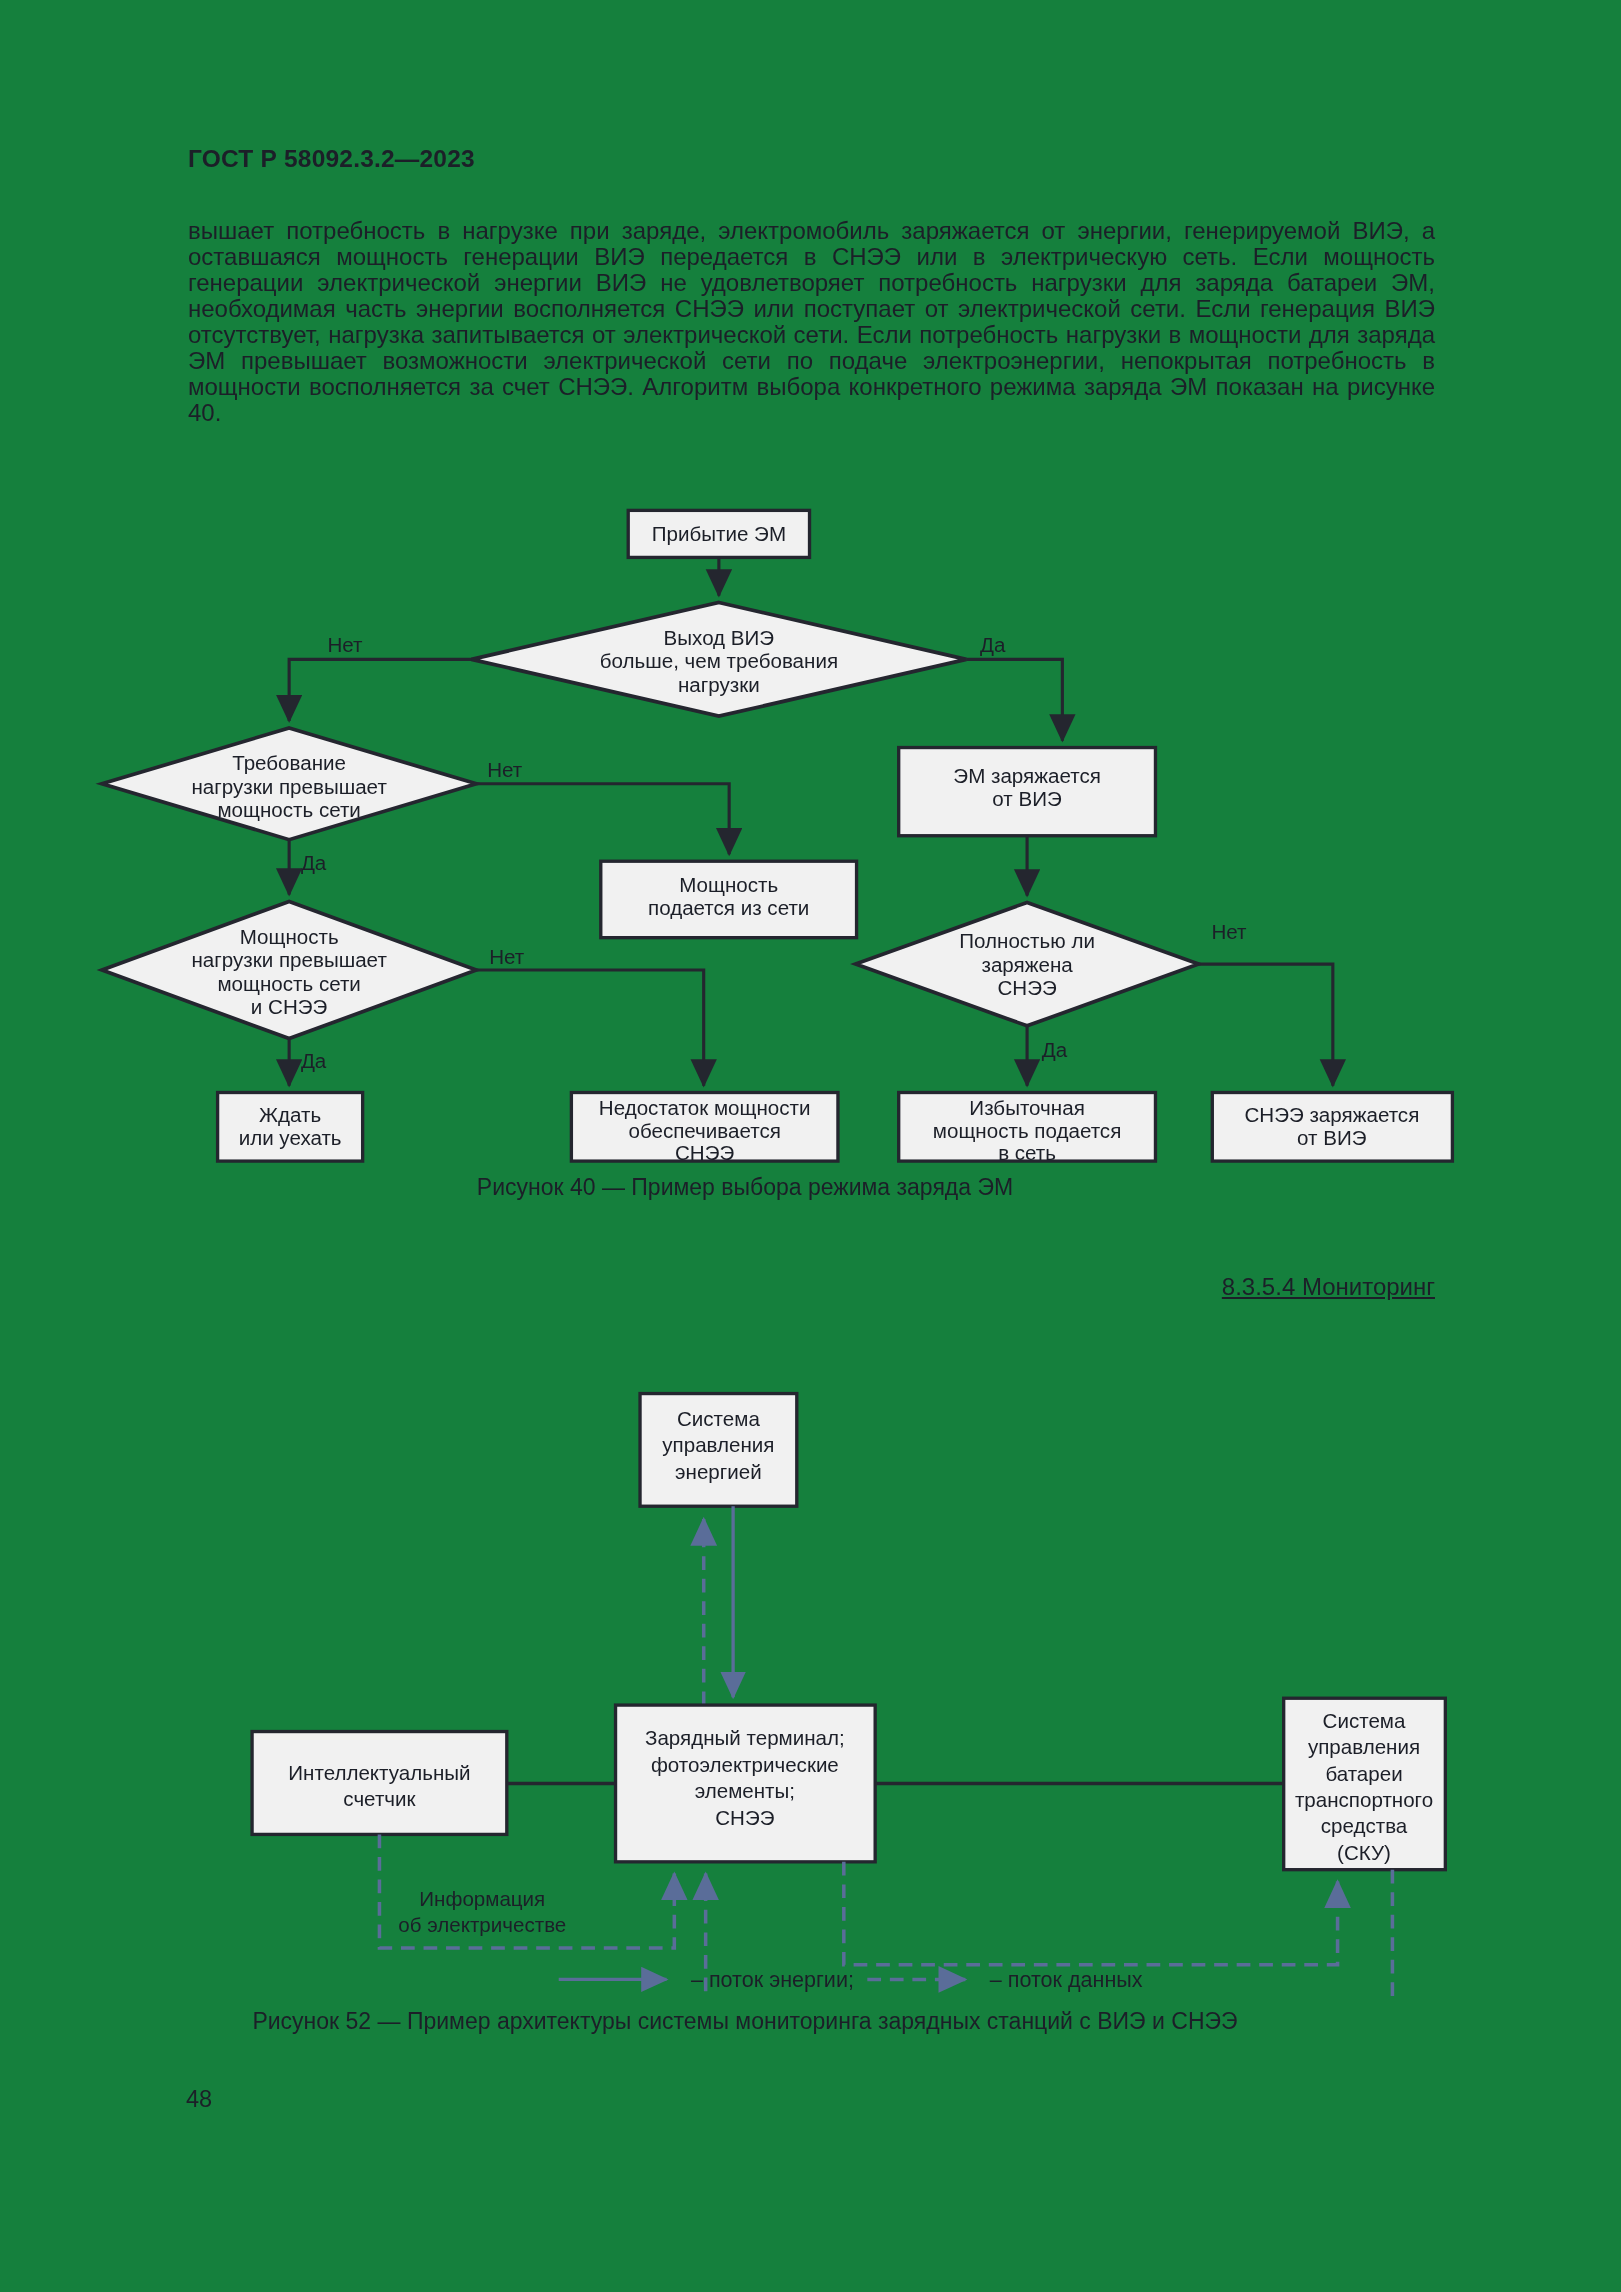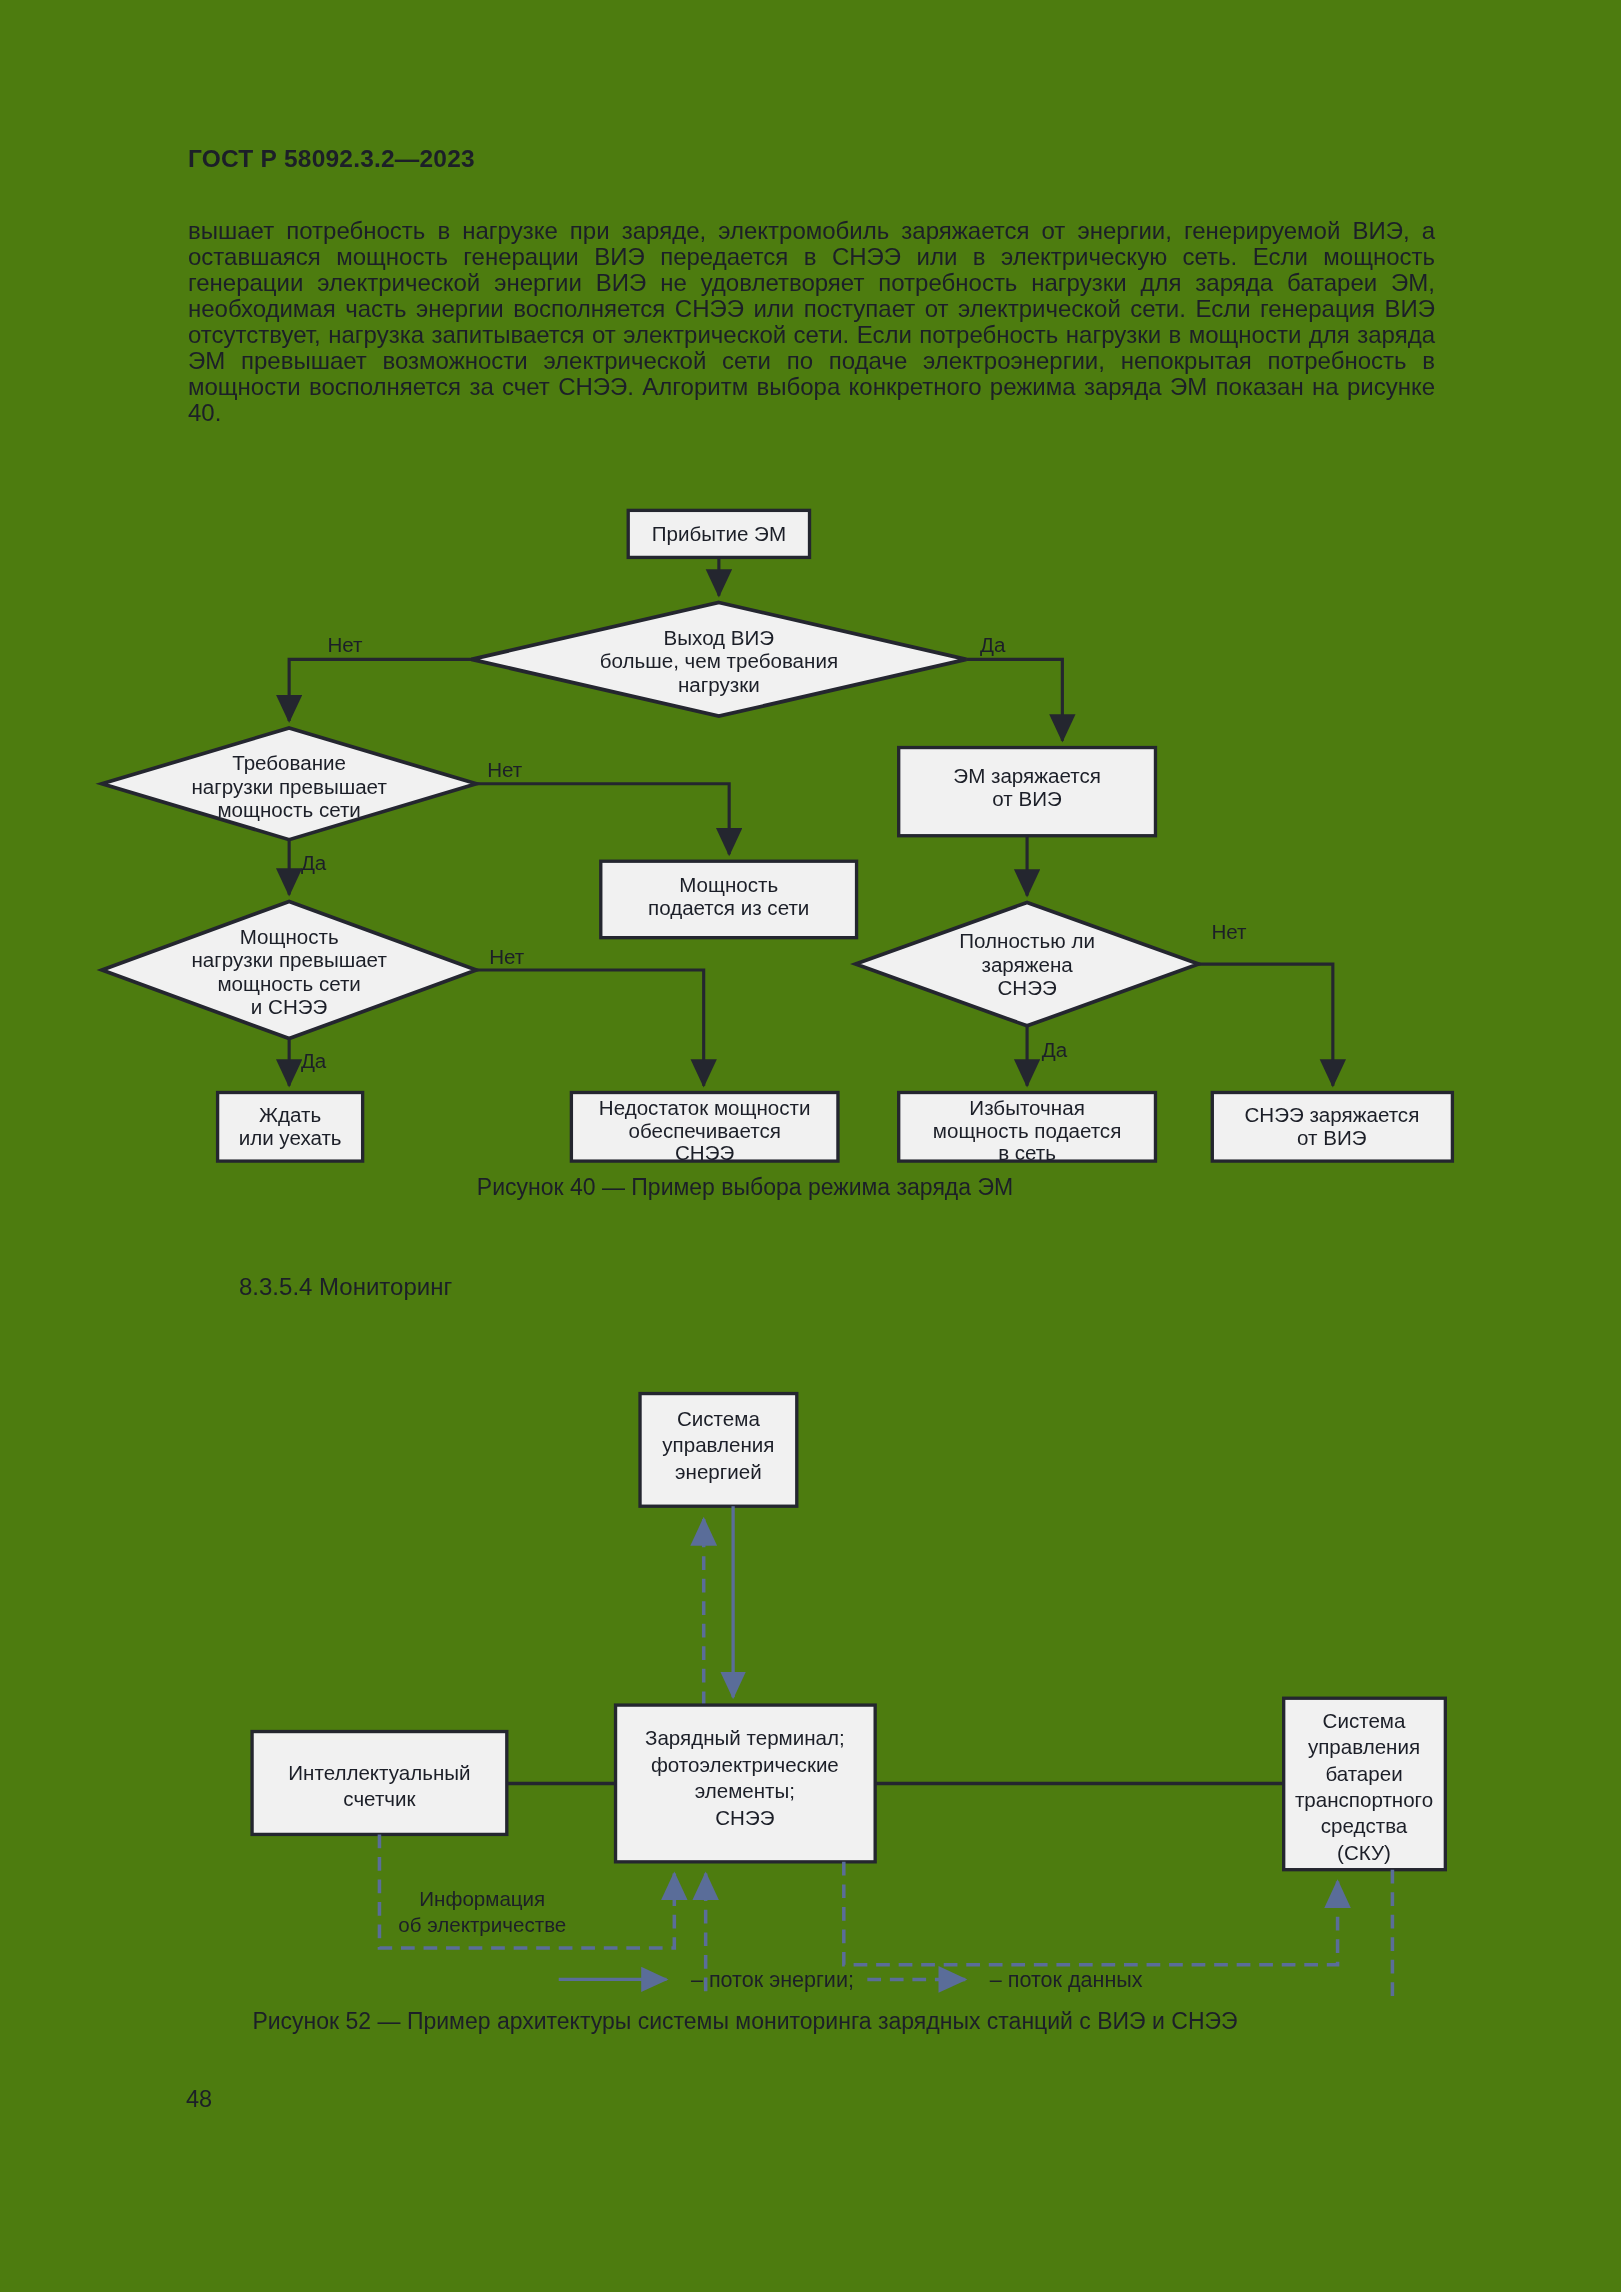--- a/index.html
+++ b/index.html
@@ -12,21 +12,21 @@
     height: 2293px;
     position: relative;
     font-family: "Liberation Sans", sans-serif;
     background: #f0f0f0;
     color: #1c1f28;
     overflow: hidden;
   }
   .page {
     position: absolute;
     inset: 0;
-    background: #4d7c0f;
+    background: #15803d;
   }
 
   
   .doc-header {
     position: absolute;
     left: 188px;
     top: 145px;
     font-size: 24.5px;
     font-weight: bold;
     letter-spacing: 0.2px;
@@ -39,21 +39,21 @@
     width: 1247px;
     font-size: 24px;
     line-height: 26px;
     text-align: justify;
     text-justify: inter-word;
   }
   .para-1 { top: 218px; }
   .para-2 { top: 1274px; }
   .para-3 { top: 1318px; }
   .indent { text-indent: 51px; }
-  .no-just { text-align: left; }
+  .no-just { text-align: right; text-decoration: underline; }
 
   
   .fig-caption {
     position: absolute;
     width: 1490px;
     left: 0;
     text-align: center;
     font-size: 23px;
   }
   #fig40-caption { top: 1174px; }

